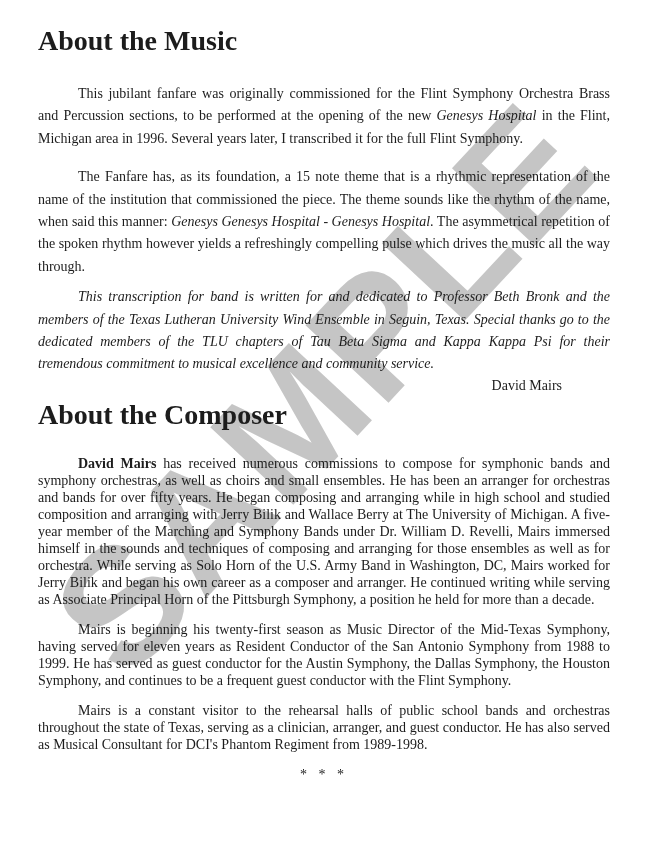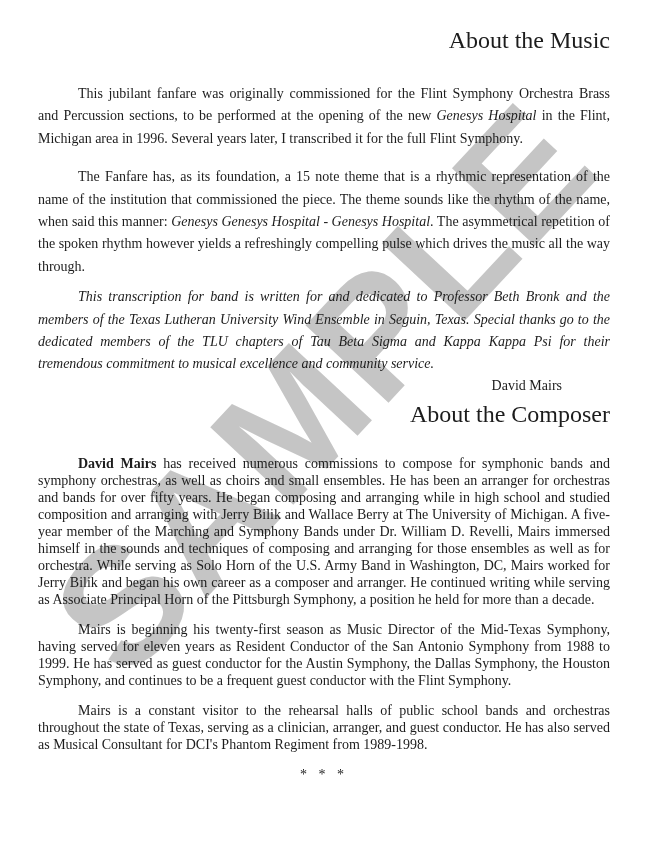--- a/index.html
+++ b/index.html
@@ -16,24 +16,24 @@
     font-family: "Liberation Serif", serif;
     color: #1c1c1c;
     overflow: hidden;
   }
   .content {
     position: relative;
     z-index: 1;
     padding: 24px 38px 0 38px;
   }
   h1.section-title {
-    text-align: right;
-    font-size: 24px;
+    text-align: left;
+    font-size: 28px;
     line-height: 33px;
-    font-weight: normal;
+    font-weight: bold;
     margin: 0 0 26px 0;
   }
   h1.section-title.composer {
     margin-top: 4px;
     margin-bottom: 24px;
   }
   p.body-para {
     font-size: 14px;
     text-align: justify;
     text-indent: 40px;

